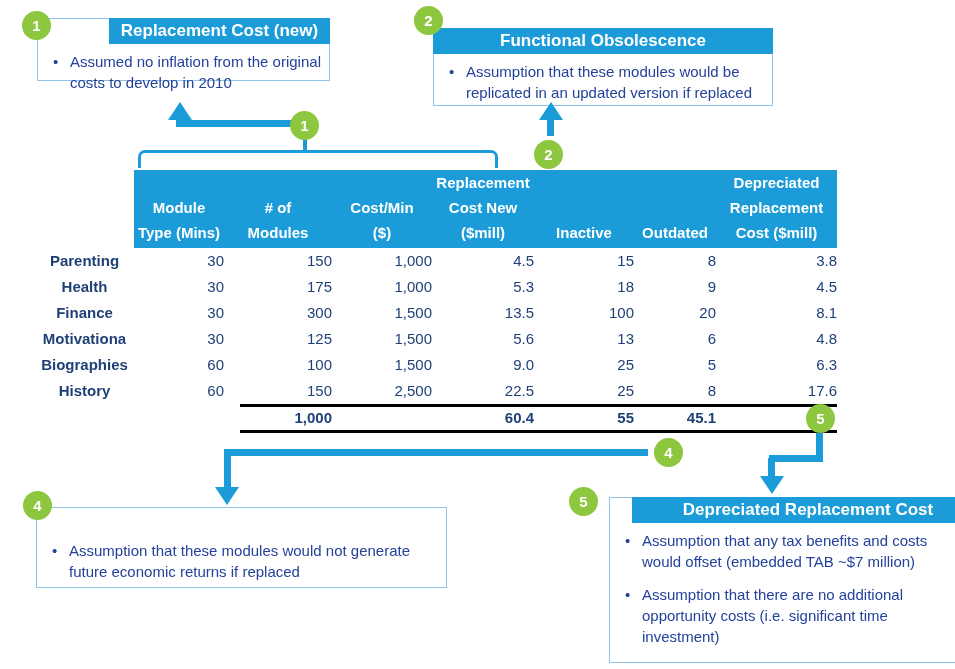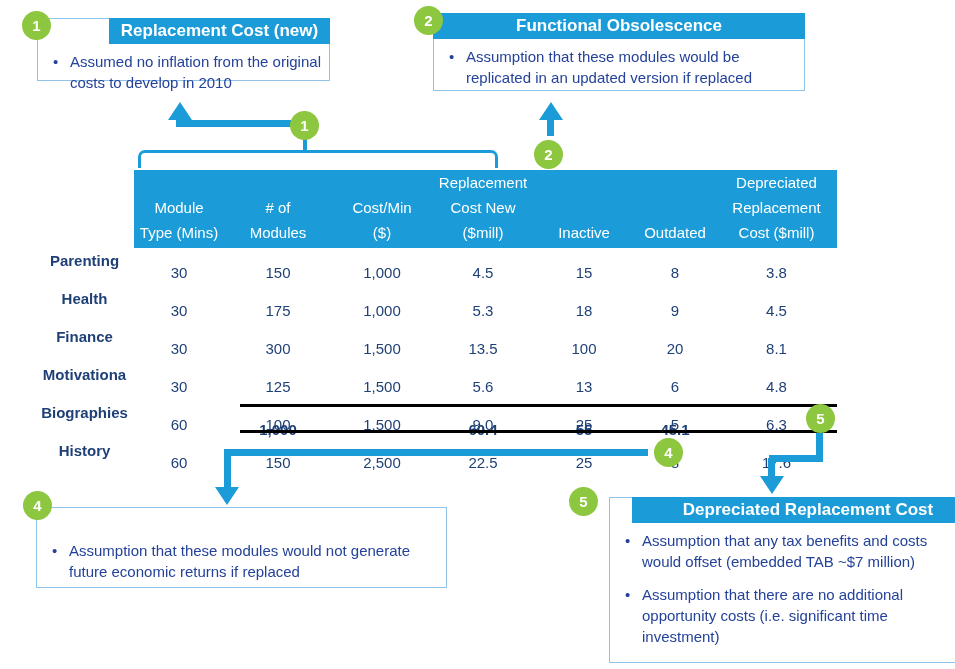--- a/index.html
+++ b/index.html
@@ -31,48 +31,48 @@
   .tri.down{border-left:12px solid transparent;border-right:12px solid transparent;
             border-top:18px solid var(--accent-blue,#1B9CD9);}
   .bracket{position:absolute;border:3px solid var(--accent-blue,#1B9CD9);border-bottom:none;
            border-radius:7px 7px 0 0;box-sizing:border-box;z-index:1;}
 
   
   .thead{position:absolute;left:134px;top:170px;width:703px;height:78px;
          background:var(--accent-blue,#1B9CD9);display:grid;
          grid-template-columns:90px 108px 100px 102px 100px 82px 121px;
          align-content:end;padding-bottom:3px;box-sizing:border-box;}
-  .hl{height:25px;line-height:25px;text-align:center;color:#fff;font-weight:normal;
+  .hl{height:25px;line-height:25px;text-align:center;color:#fff;font-weight:bold;
       font-size:15px;white-space:nowrap;}
   .tgrid{position:absolute;left:35px;width:802px;display:grid;
          grid-template-columns:99px 90px 108px 100px 102px 100px 82px 121px;}
   .trow{display:contents;}
   .tl{height:26px;line-height:26px;font-weight:bold;color:var(--table-text-navy,#1F4077);
       font-size:15px;text-align:center;white-space:nowrap;}
   .td{height:26px;line-height:26px;color:var(--table-text-navy,#1F4077);
-      font-size:15px;text-align:center;white-space:nowrap;margin-top:12px;}
+      font-size:15px;text-align:right;white-space:nowrap;}
   .totals .td{font-weight:bold;}
   .rule{position:absolute;left:240px;width:597px;background:var(--total-rule-black,#000);z-index:3;}
 </style>
 </head>
 <body>
 
 <div class="stage">
 
   <div class="callout" style="left:37px;top:18px;width:293px;height:63px">
     <div class="band right" style="width:221px">
       <span>Replacement Cost (new)</span>
     </div>
     <div class="cbody">
       <div class="bullet">Assumed no inflation from the original costs to develop in 2010</div>
     </div>
   </div>
   <div class="badge" style="left:22px;top:11px">1</div>
 
-  <div class="callout" style="left:433px;top:13px;width:372px;height:78px">
+  <div class="callout" style="left:433px;top:28px;width:340px;height:78px">
     <div class="band full">
       <span>Functional Obsolescence</span>
     </div>
     <div class="cbody">
       <div class="bullet">Assumption that these modules would be replicated in an updated version if replaced</div>
     </div>
   </div>
   <div class="badge" style="left:414px;top:6px">2</div>
 
   <div class="tri up" style="left:168px;top:102px"></div>

